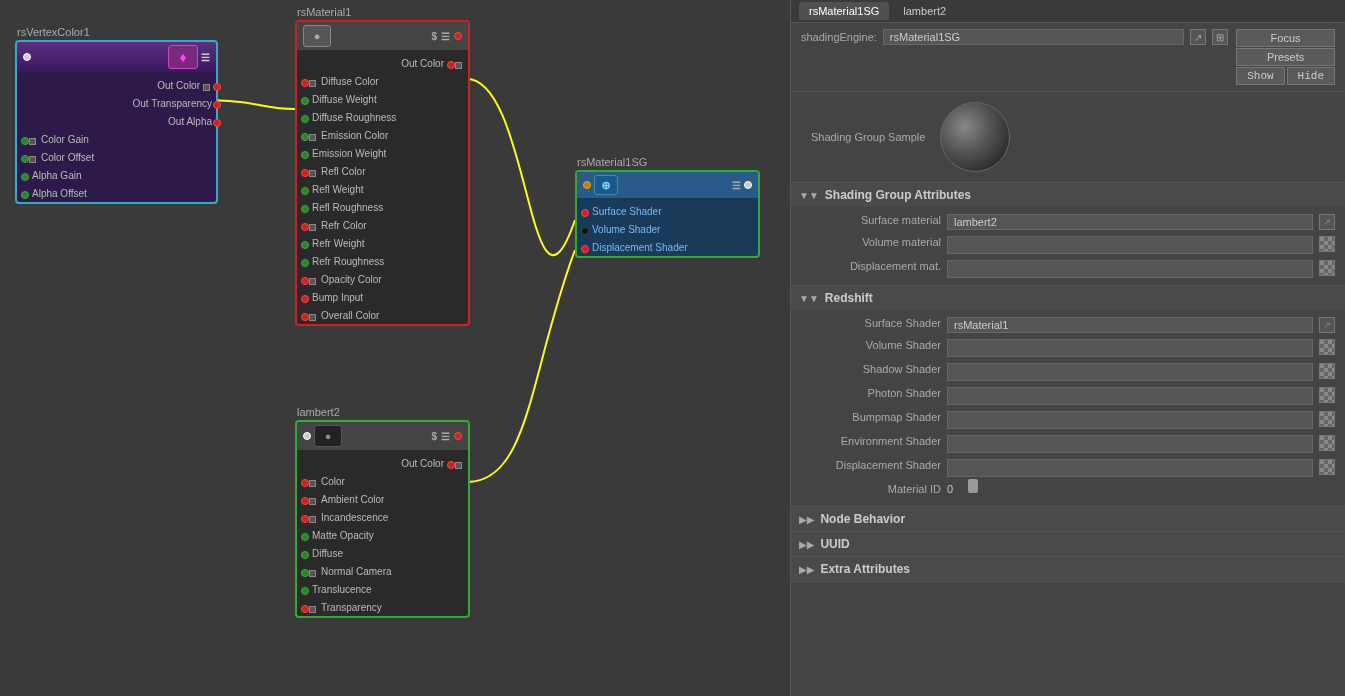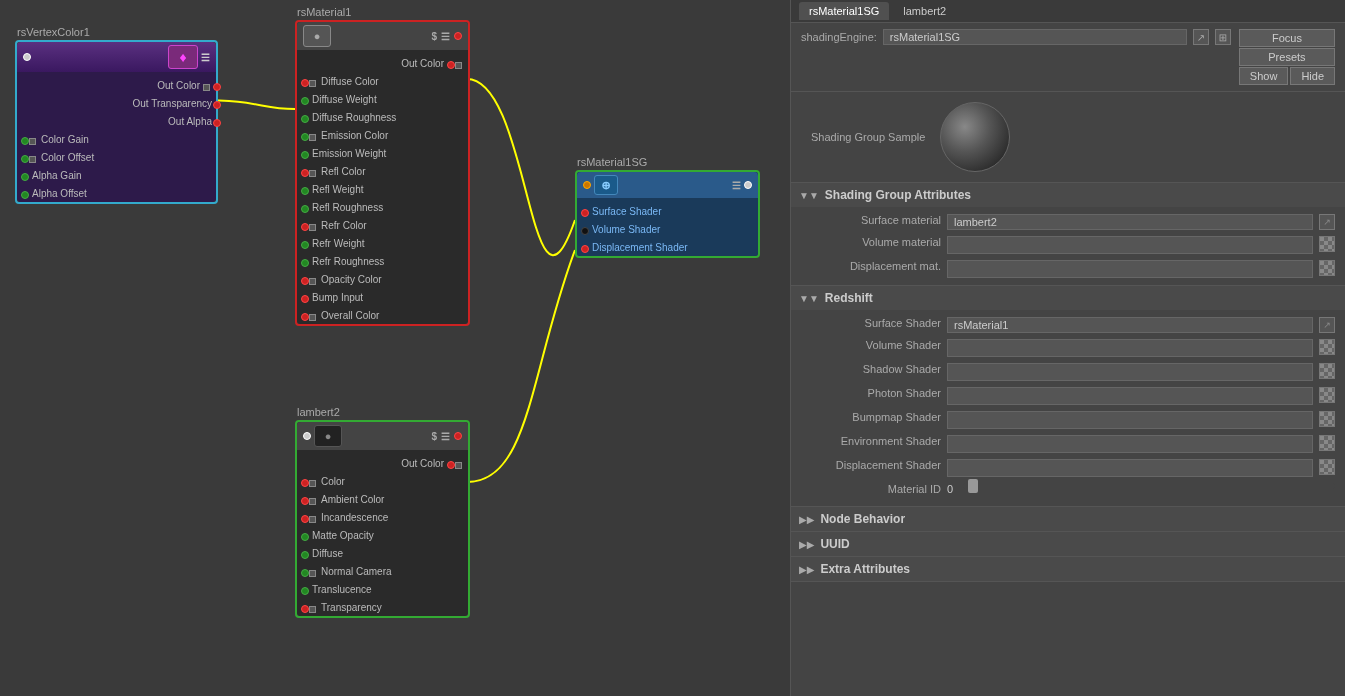--- a/index.html
+++ b/index.html
@@ -598,21 +598,21 @@
       <div style="display:flex;align-items:center;gap:6px;">
         <span style="color:#aaa;font-size:11px;">shadingEngine:</span>
         <input type="text" value="rsMaterial1SG" style="flex: 1 1 0%; background: rgb(85, 85, 85); border: 1px solid rgb(102, 102, 102); color: rgb(204, 204, 204); padding: 1px 6px; font-size: 11px;">
         <div class="icon-arrow">↗</div>
         <div class="icon-arrow">⊞</div>
       </div>
     </div>
     <div style="display:flex;flex-direction:column;gap:1px;min-width:80px;">
       <div class="panel-btn">Focus</div>
       <div class="panel-btn">Presets</div>
-      <div style="display:flex;gap:2px;">
+      <div style="display:flex;gap:2px;font-family:Liberation Mono, monospace;">
         <div class="panel-btn" style="flex:1;">Show</div>
         <div class="panel-btn" style="flex:1;">Hide</div>
       </div>
     </div>
   </div>
 
   <div class="sphere-container">
     <span class="sphere-label">Shading Group Sample</span>
     <div class="sphere-preview"></div>
   </div>

